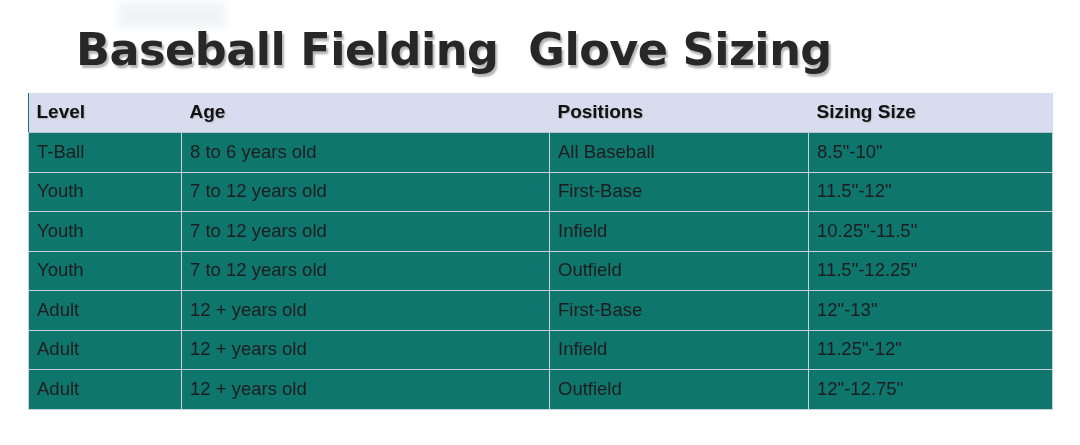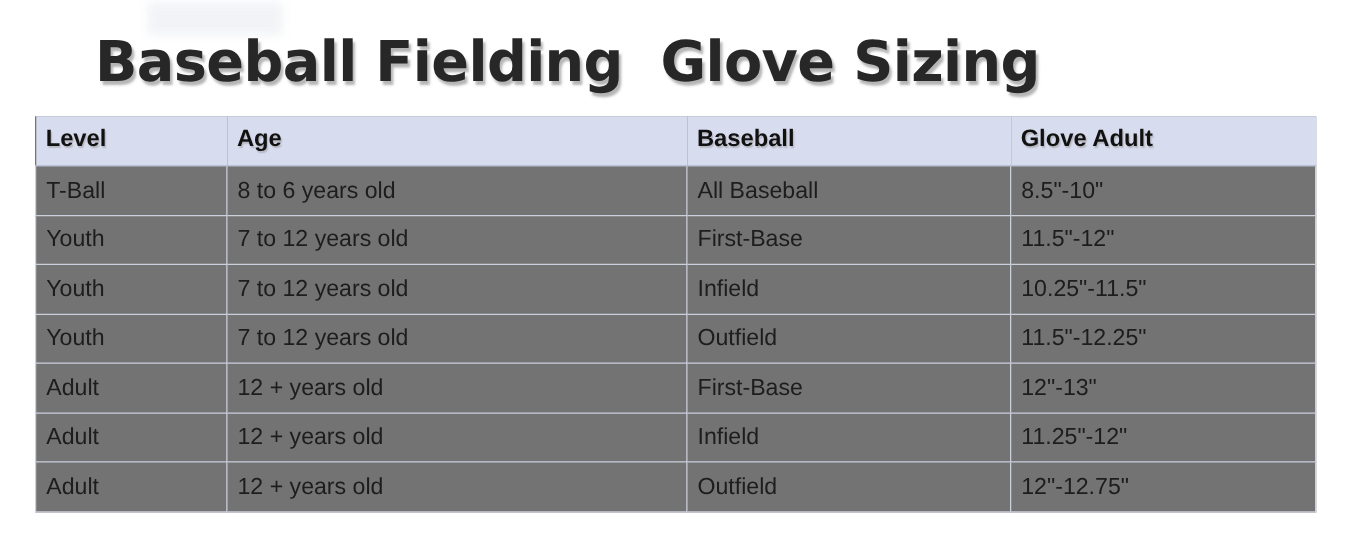--- a/index.html
+++ b/index.html
@@ -44,21 +44,21 @@
     text-shadow: 2px 3px 2px rgba(120,120,120,0.55);
   }
 
   #sizing-table {
     position: absolute;
     left: 28px;
     top: 93px;
     width: 1024px;
     border-collapse: collapse;
     table-layout: fixed;
-    background: #737373;
+    background: #0f766e;
   }
 
   #sizing-table col.c-level    { width: 153px; }
   #sizing-table col.c-age      { width: 368px; }
   #sizing-table col.c-position { width: 259px; }
   #sizing-table col.c-glove    { width: 244px; }
 
   #sizing-table thead th {
     background: #d7dcee;
     color: #111111;
@@ -101,22 +101,22 @@
   <colgroup>
     <col class="c-level">
     <col class="c-age">
     <col class="c-position">
     <col class="c-glove">
   </colgroup>
   <thead>
     <tr>
       <th>Level</th>
       <th>Age</th>
-      <th>Baseball</th>
-      <th>Glove Adult</th>
+      <th>Positions</th>
+      <th>Sizing Size</th>
     </tr>
   </thead>
   <tbody>
     <tr>
       <td>T-Ball</td>
       <td>8 to 6 years old</td>
       <td>All Baseball</td>
       <td>8.5"-10"</td>
     </tr>
     <tr>

